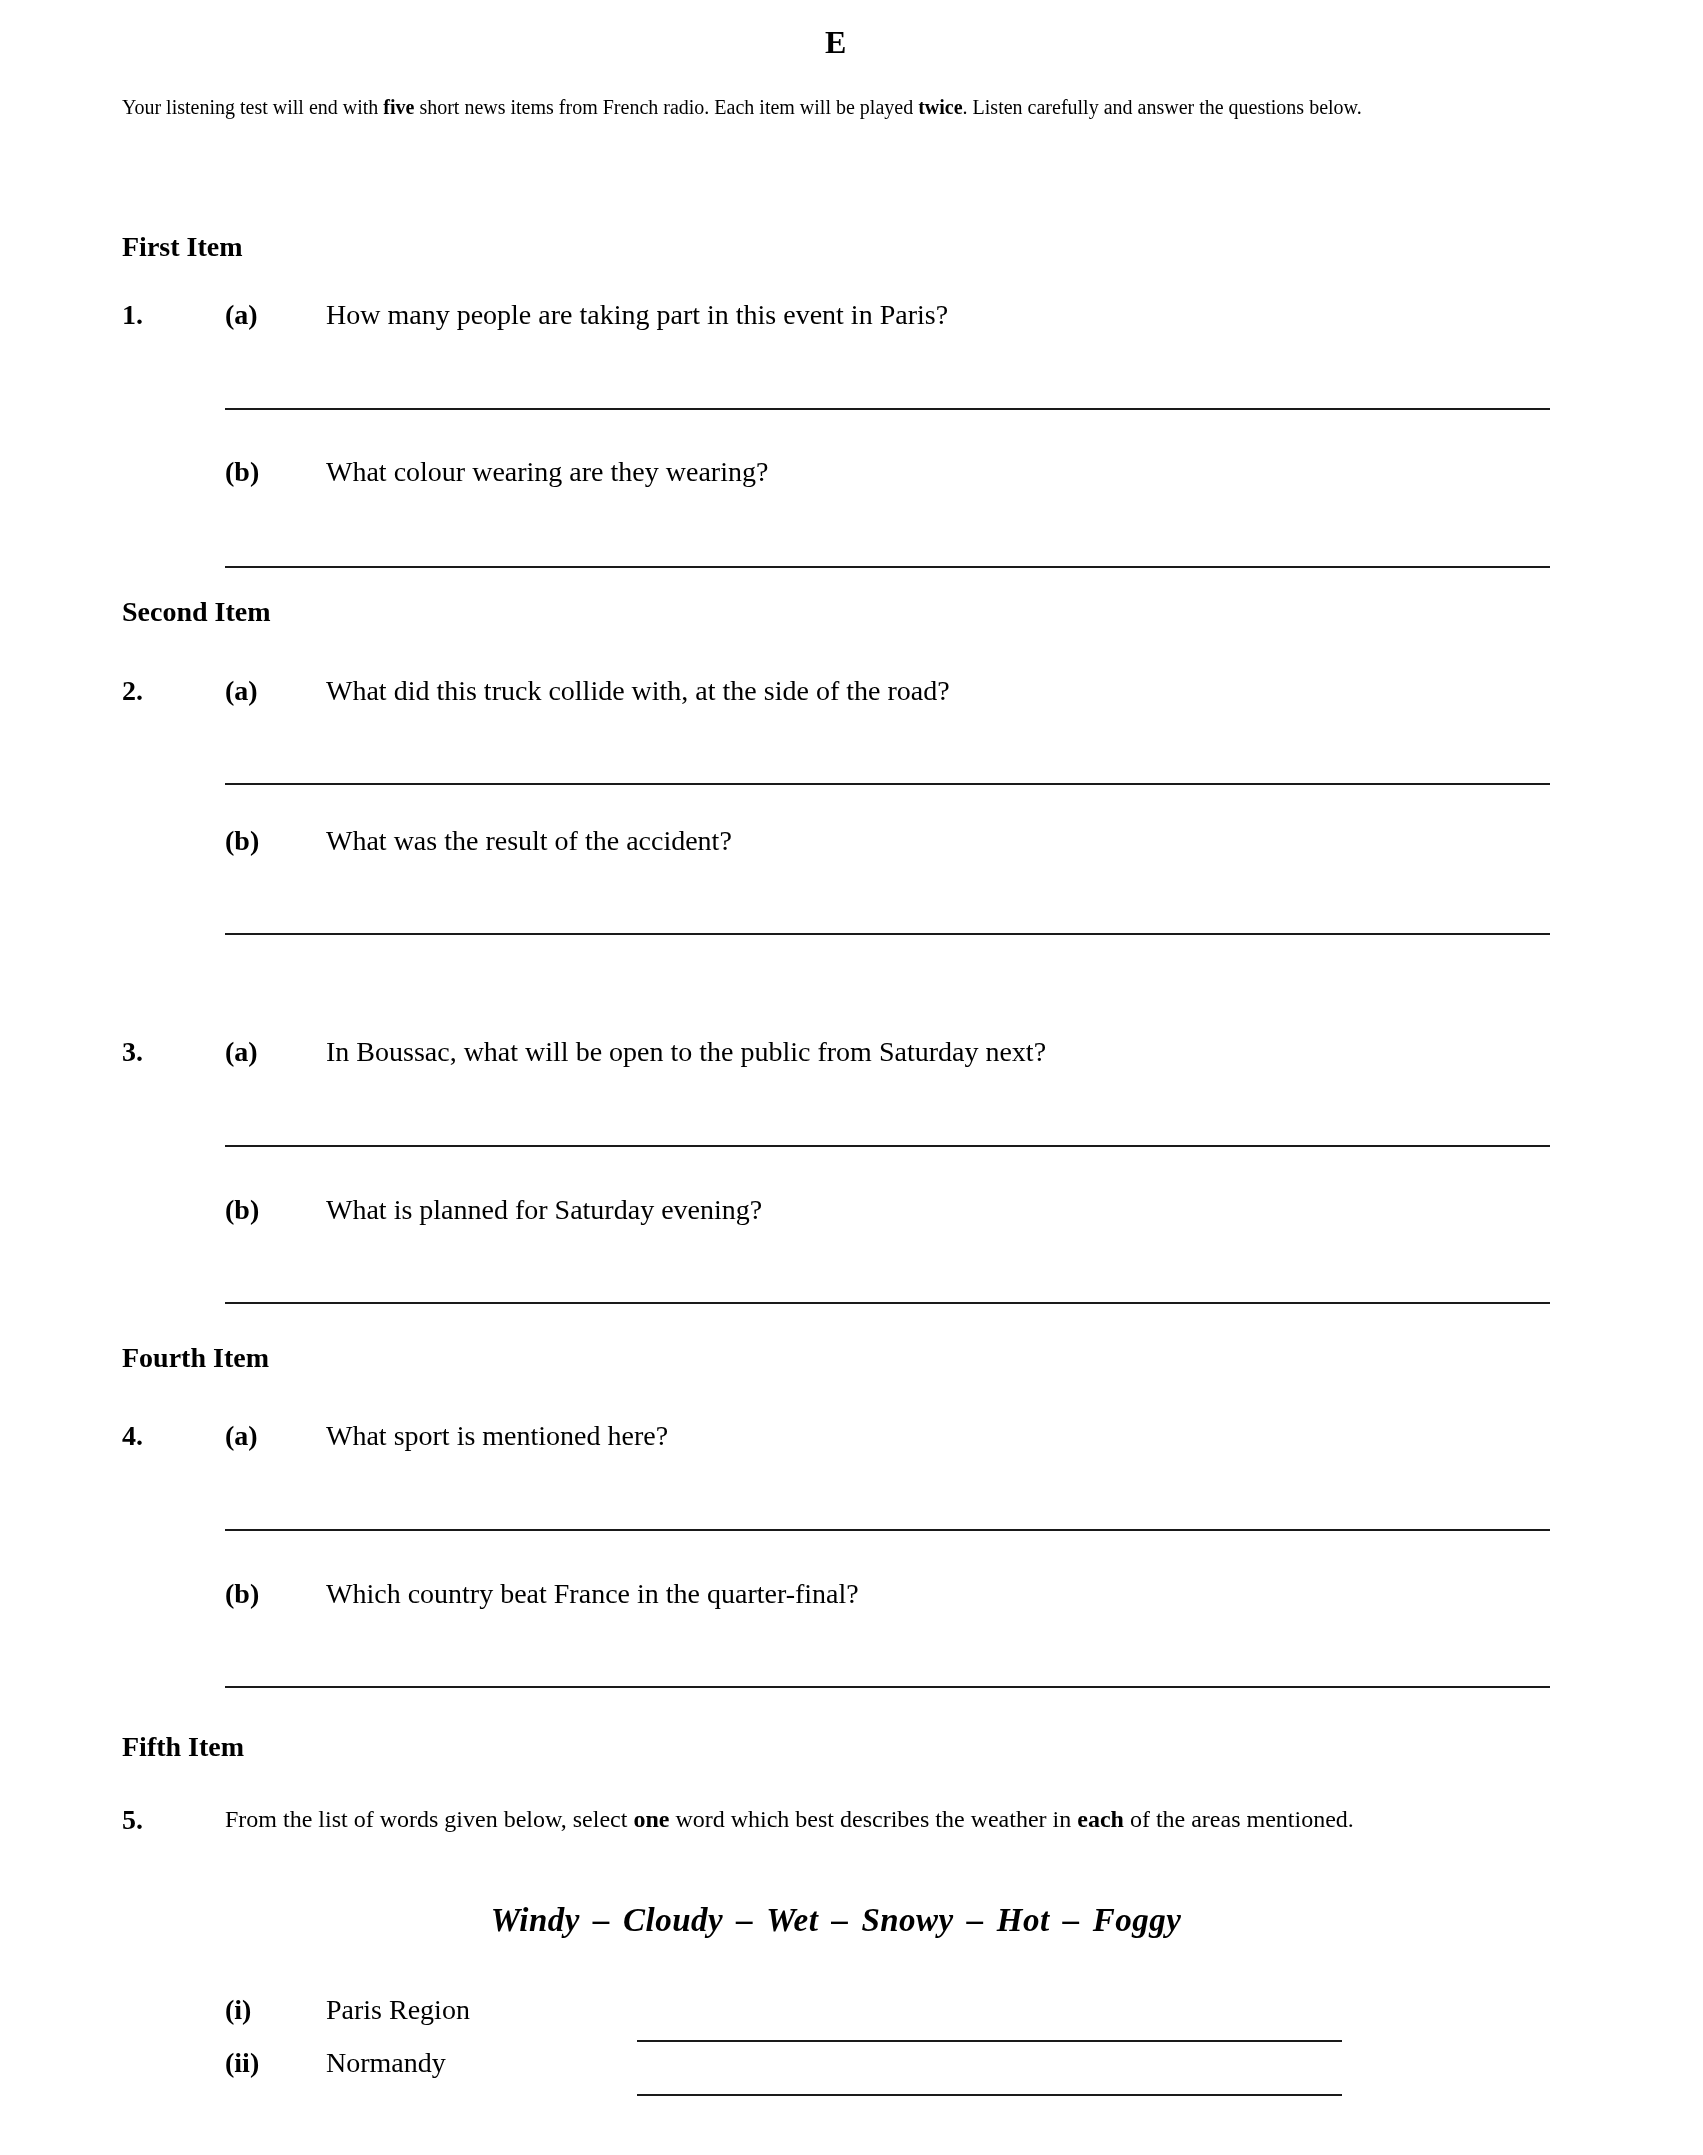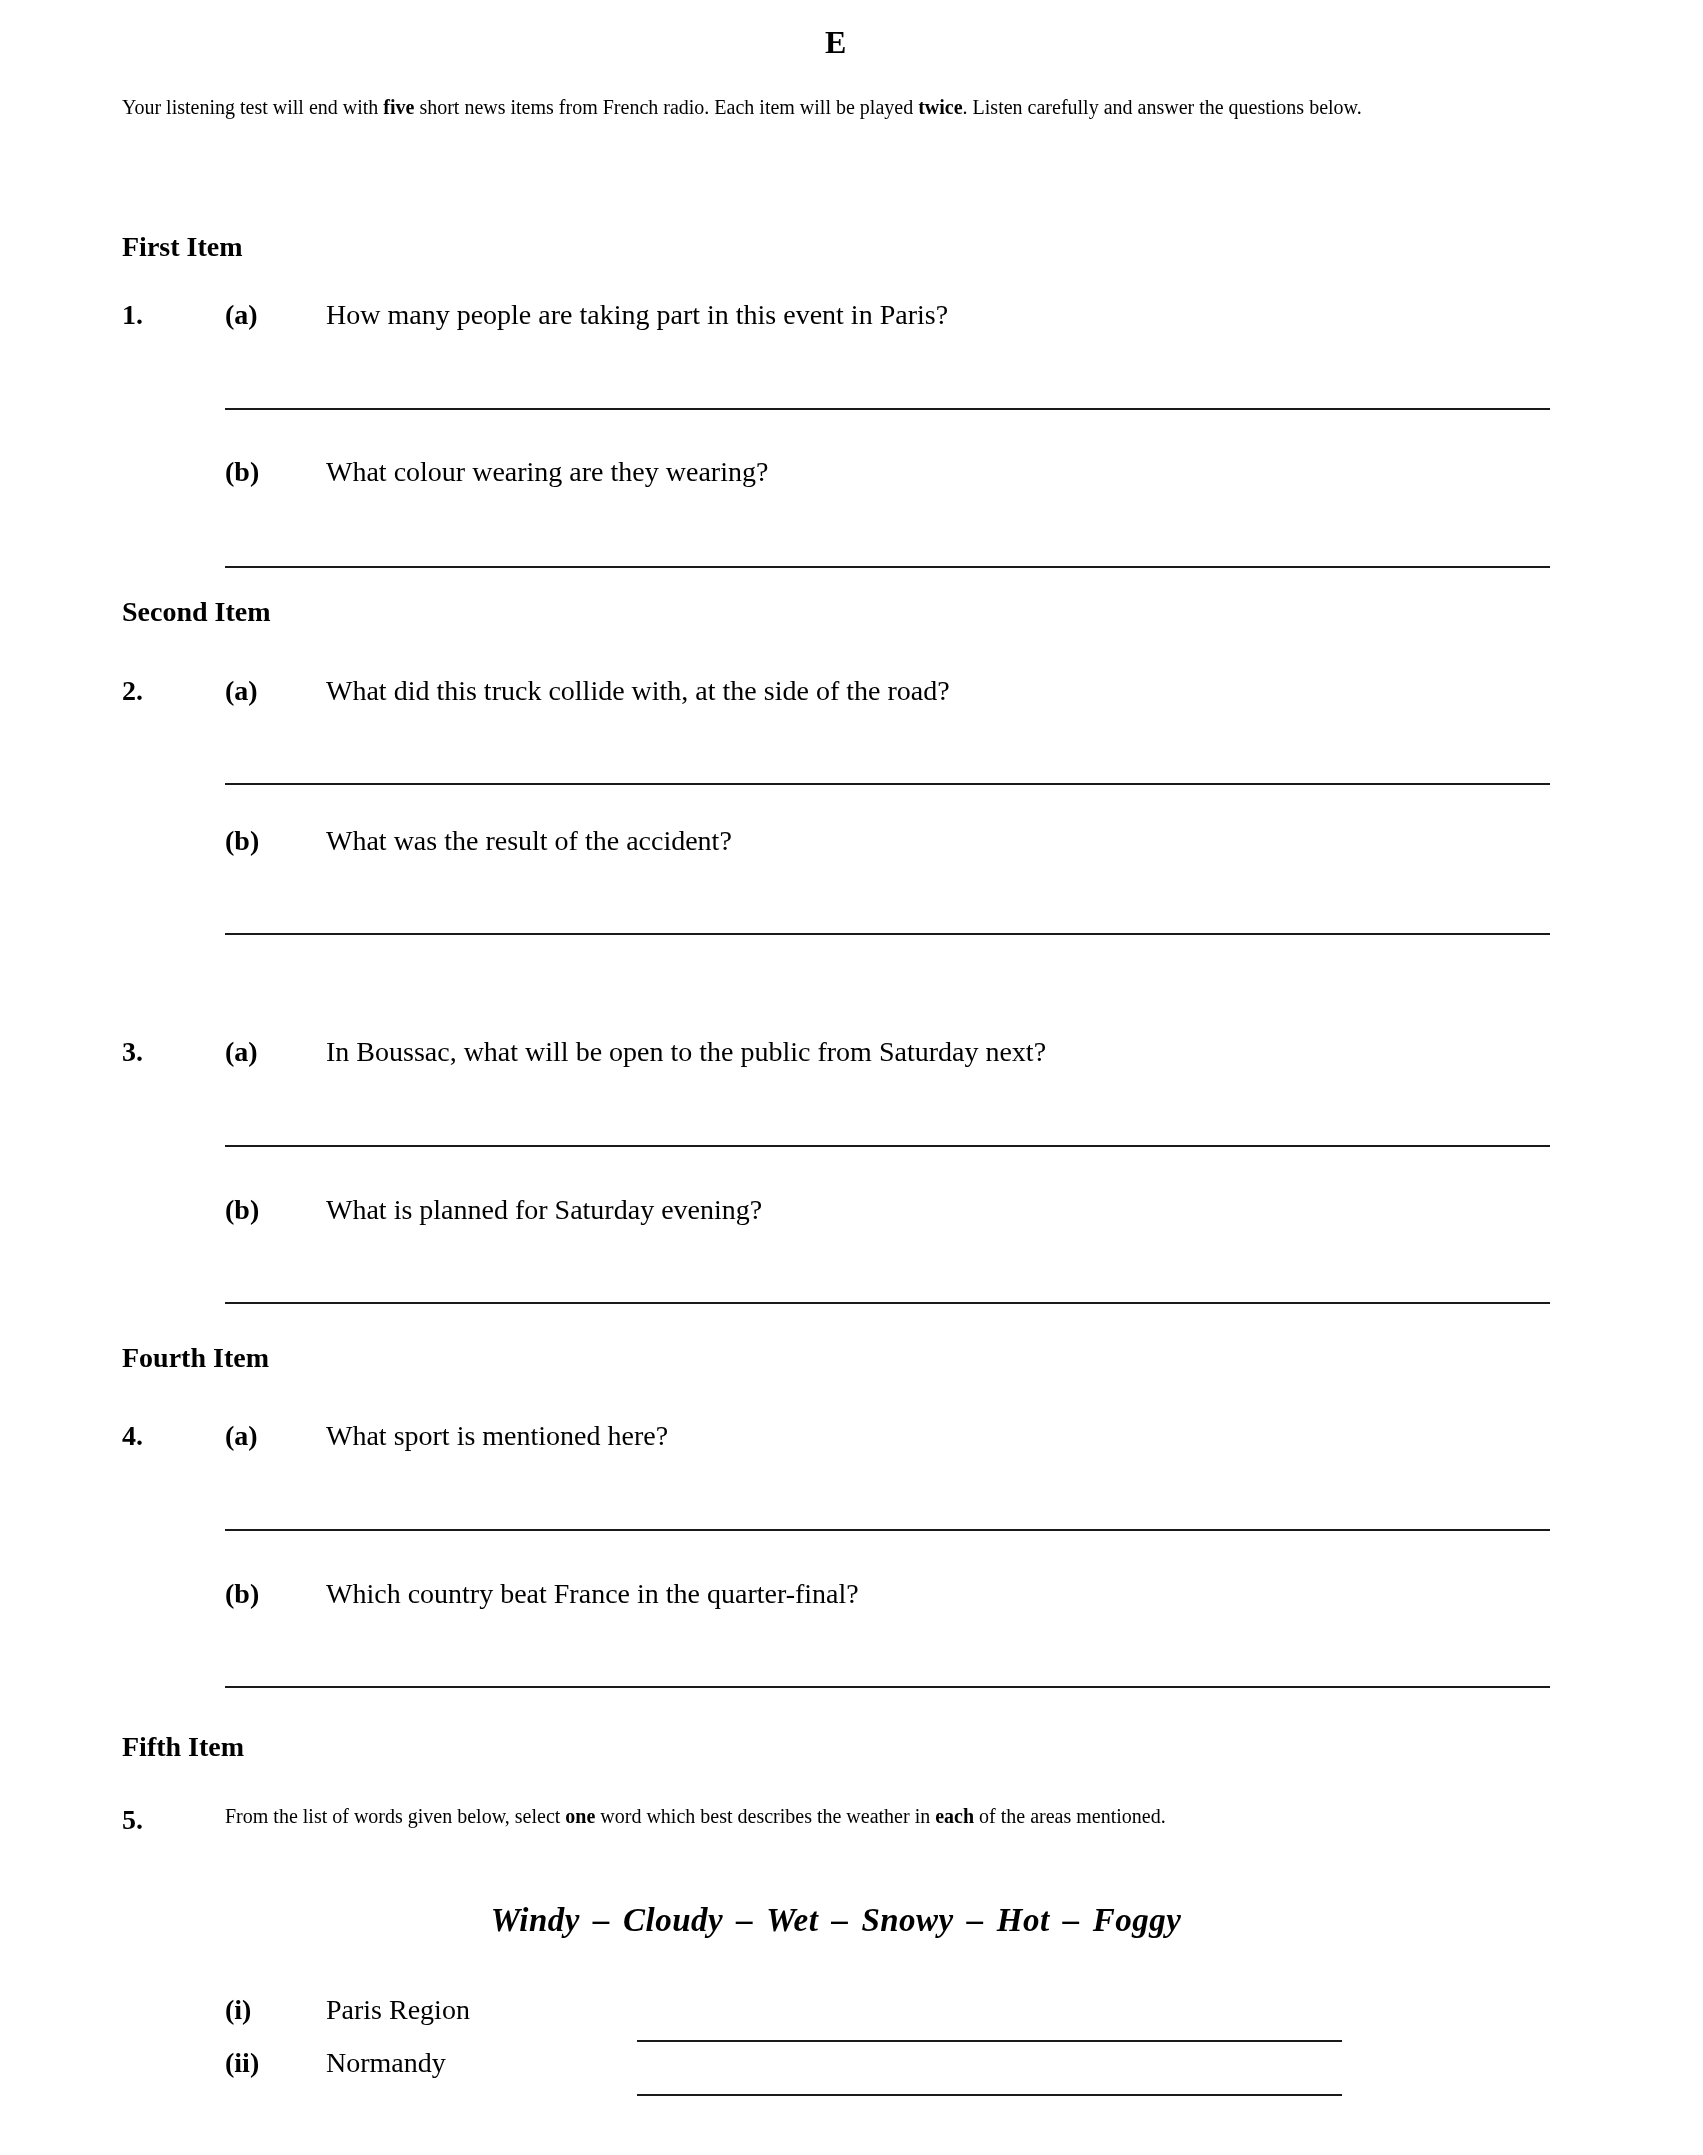--- a/index.html
+++ b/index.html
@@ -220,21 +220,21 @@
     <span class="qtext">Which country beat France in the quarter-final?</span>
   </div>
   <div class="answer-line" style="left:225px; top:1686px;"></div>
 
   <div style="position:absolute; left:122px; top:1733px; width:1428px;">
     <div class="item-heading">Fifth Item</div>
   </div>
 
   <div style="position:absolute; left:122px; top:1804px; width:1471px;">
     <span class="qnum" style="position:absolute; left:0; top:0; font-size:28px; font-weight:bold;">5.</span>
-    <div class="qtext block" style="font-size:20px; line-height:1.28;"><span>From the list of words given below, select </span><b>one</b><span> word which best describes the weather in </span><b>each</b><span> of the areas mentioned.</span></div>
+    <div class="qtext block" style="font-size:24px; line-height:1.28;"><span>From the list of words given below, select </span><b>one</b><span> word which best describes the weather in </span><b>each</b><span> of the areas mentioned.</span></div>
   </div>
 
   <div class="wordbank" style="position:absolute; left:122px; top:1902px; width:1428px;">
     <span class="w">Windy</span><span class="sep">–</span><span class="w">Cloudy</span><span class="sep">–</span><span class="w">Wet</span><span class="sep">–</span><span class="w">Snowy</span><span class="sep">–</span><span class="w">Hot</span><span class="sep">–</span><span class="w">Foggy</span>
   </div>
 
   <div style="position:absolute; left:122px; top:1994px; width:1428px;">
     <span class="sub-label">(i)</span>
     <span class="sub-text">Paris Region</span>
   </div>

